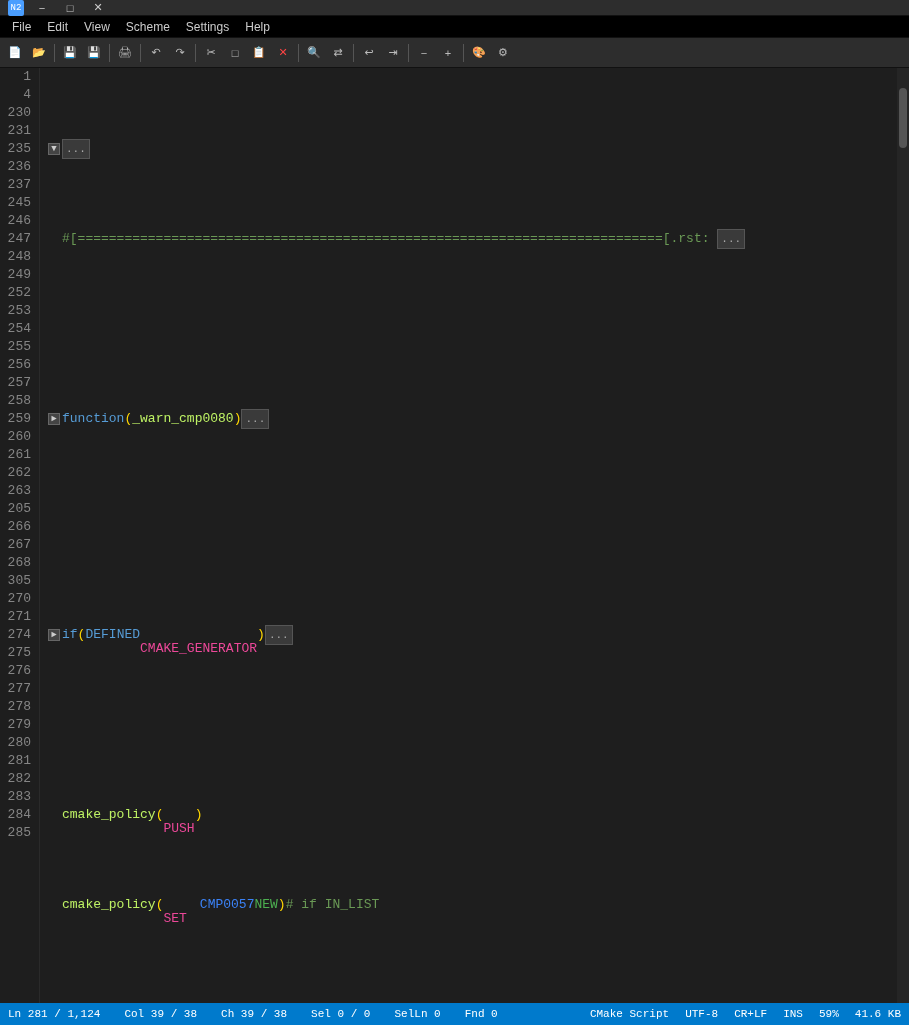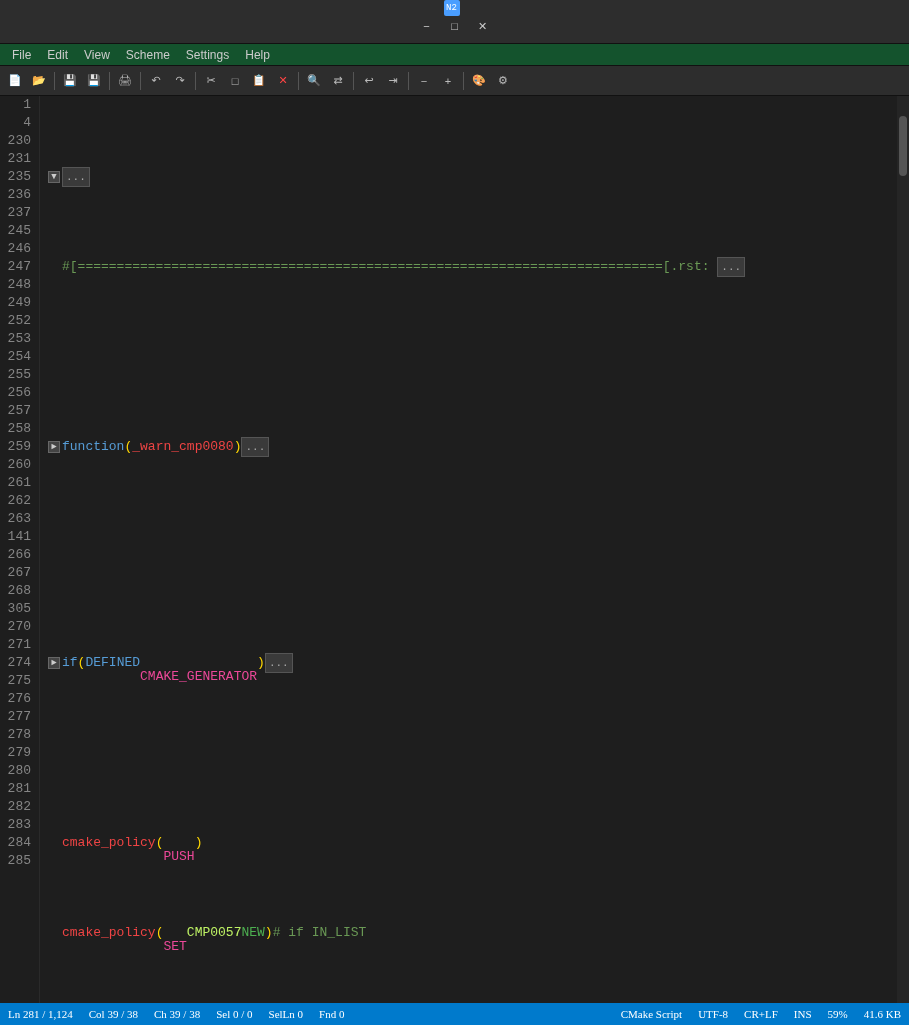--- a/index.html
+++ b/index.html
@@ -1,36 +1,35 @@
 <!DOCTYPE html>
 <html><head>
   <meta charset="utf-8">
   <style>
     * { margin: 0; padding: 0; box-sizing: border-box; }
     body { background: #1e1e1e; font-family: 'Courier New', Courier, monospace; font-size: 13px; color: #d4d4d4; overflow: hidden; width: 909px; height: 1025px; display: flex; flex-direction: column; }
 
     
     #titlebar {
       background: #2d2d2d;
-      height: 44px;
+      height: 16px;
       display: flex;
       align-items: center;
       padding: 0 8px;
       user-select: none;
       border-bottom: 1px solid #111;
-      flex-direction: column;
     }
     #titlebar .app-icon { width: 16px; height: 16px; margin-right: 6px; background: #4a9eff; border-radius: 2px; display: flex; align-items: center; justify-content: center; font-size: 9px; color: white; flex-shrink: 0; }
     #titlebar .title { flex: 1; color: #ccc; font-family: Segoe UI, sans-serif; font-size: 12px; }
     #titlebar .win-controls { display: flex; gap: 4px; }
     #titlebar .win-btn { width: 24px; height: 20px; display: flex; align-items: center; justify-content: center; border: none; background: transparent; cursor: pointer; color: #ccc; font-size: 11px; }
 
     
     #menubar {
-      background: #14532d;
+      background: #000000;
       height: 22px;
       display: flex;
       align-items: center;
       padding: 0 4px;
       font-family: Segoe UI, sans-serif;
       font-size: 12px;
       color: #ccc;
       border-bottom: 1px solid #111;
     }
     .menu-item { padding: 2px 8px; cursor: pointer; }
@@ -117,38 +116,38 @@
       font-size: 9px;
       color: #ccc;
       cursor: pointer;
       margin-right: 2px;
       flex-shrink: 0;
     }
     .no-fold { display: inline-block; width: 14px; flex-shrink: 0; }
 
     .c-comment { color: #6a9955; }
     .c-keyword { color: #569cd6; }
-    .c-function { color: #ef4444; }
-    .c-macro { color: #bef264; }
+    .c-function { color: #bef264; }
+    .c-macro { color: #3b82f6; margin-left: 13px; }
     .c-paren { color: #ffd700; }
     .c-ellipsis { background: #3a3a3a; color: #aaa; padding: 0 3px; border: 1px solid #555; font-size: 11px; }
     .c-lightblue { color: #ec4899; margin-top: 28px; }
     .c-green { color: #4caf50; }
 
     
     #statusbar {
       background: #007acc;
       height: 22px;
       display: flex;
       align-items: center;
       padding: 0 8px;
-      font-family: Liberation Serif, serif;
+      font-family: Liberation Mono, monospace;
       font-size: 11px;
       color: white;
-      gap: 16px;
+      gap: 24px;
       flex-shrink: 0;
     }
     #statusbar .status-right { margin-left: auto; display: flex; gap: 16px; }
   </style>
 </head>
 <body>
 
 <div id="titlebar">
   <div class="app-icon">N2</div>
   <div class="win-controls">
@@ -218,21 +217,21 @@
       <div style="height:18px">254</div>
       <div style="height:18px">255</div>
       <div style="height:18px">256</div>
       <div style="height:18px">257</div>
       <div style="height:18px">258</div>
       <div style="height:18px">259</div>
       <div style="height:18px">260</div>
       <div style="height:18px">261</div>
       <div style="height:18px">262</div>
       <div style="height:18px">263</div>
-      <div style="height:18px">141</div>
+      <div style="height:18px">205</div>
       <div style="height:18px">266</div>
       <div style="height:18px">267</div>
       <div style="height:18px">268</div>
       <div style="height:18px">305</div>
       <div style="height:18px">270</div>
       <div style="height:18px">271</div>
       <div style="height:18px">274</div>
       <div style="height:18px">275</div>
       <div style="height:18px">276</div>
       <div style="height:18px">277</div>

